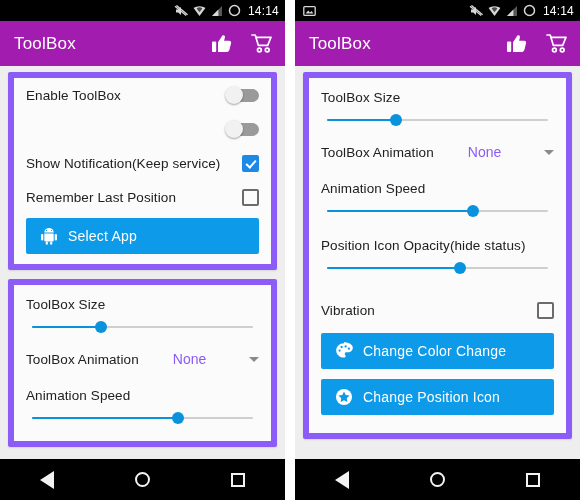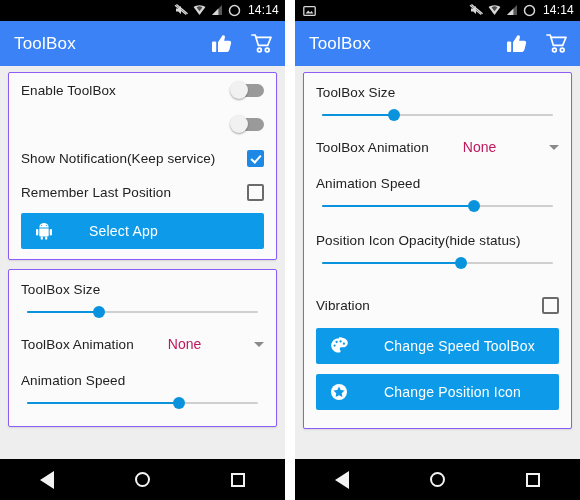--- a/index.html
+++ b/index.html
@@ -27,34 +27,34 @@
   
   .statusbar {
     height: 21px;
     background: #000000;
     display: flex;
     align-items: center;
     padding: 0 6px 0 8px;
     flex: 0 0 auto;
   }
   .sb-left { display: flex; align-items: center; gap: 5px; }
-  .sb-right { margin-left: auto; display: flex; gap: 5px; }
+  .sb-right { margin-left: auto; display: flex; align-items: center; gap: 5px; }
   .sb-time {
     color: #ffffff;
     font-size: 12px;
     letter-spacing: .2px;
     line-height: 1;
     padding-left: 2px;
   }
   .sb-ic { display: block; }
 
   
   .appbar {
     height: 45px;
-    background: #3b82f6;
+    background: #a21caf;
     display: flex;
     align-items: center;
     padding: 0 12px 0 14px;
     flex: 0 0 auto;
   }
   .appbar-title {
     color: #ffffff;
     font-size: 17px;
     font-weight: 400;
     letter-spacing: .2px;
@@ -63,21 +63,21 @@
 
   
   .content {
     flex: 1 1 auto;
     background: #eeeeee;
     padding: 6px 8px 0 8px;
     overflow: hidden;
   }
   .card {
     background: #fbfbfb;
-    border: 1px solid #8b5cf6;
+    border: 6px solid #8b5cf6;
     border-radius: 2px;
     box-shadow: 0 1px 2px rgba(0,0,0,.10);
     margin-bottom: 9px;
     padding: 0 12px;
   }
   .card.tight { padding-bottom: 8px; }
 
   .row {
     display: flex;
     align-items: center;
@@ -150,21 +150,21 @@
   .slider .knob {
     position: absolute; top: 5px;
     width: 12px; height: 12px; margin-left: -6px;
     border-radius: 50%;
     background: #0a93dd;
   }
 
   
   .spinner-val {
     font-size: 14px;
-    color: #be185d;
+    color: #8b5cf6;
     margin-left: 34px;
   }
   .caret {
     width: 0; height: 0;
     border-left: 5px solid transparent;
     border-right: 5px solid transparent;
     border-top: 5px solid #8a8a8a;
   }
 
   
@@ -175,21 +175,20 @@
     height: 36px;
     background: #0d9ae8;
     border-radius: 2px;
     padding: 0 14px;
     margin: 4px 0 10px 0;
   }
   .bigbtn .lbl {
     color: #ffffff;
     font-size: 14px;
     letter-spacing: .2px;
-    margin-left: 26px;
   }
   .bigbtn.first { margin-top: 6px; }
 
   
   .navbar {
     height: 41px;
     background: #000000;
     display: flex;
     align-items: center;
     justify-content: space-around;
@@ -426,21 +425,21 @@
         </div>
 
         <div class="bigbtn first">
           <svg width="18" height="18" viewBox="0 0 18 18">
             <path d="M9 1.2c-4.3 0-7.8 3.2-7.8 7.2 0 4 3.5 7.2 7.8 7.2.9 0 1.6-.7 1.6-1.6 0-.4-.17-.8-.45-1.08-.26-.3-.43-.67-.43-1.07 0-.9.72-1.6 1.6-1.6h1.9c2.5 0 4.6-2 4.6-4.5 0-3.2-3.9-5.55-8.8-5.55z" fill="#ffffff"></path>
             <circle cx="4.6" cy="8.6" r="1.15" fill="#0d9ae8"></circle>
             <circle cx="6.6" cy="5" r="1.15" fill="#0d9ae8"></circle>
             <circle cx="10.6" cy="4.4" r="1.15" fill="#0d9ae8"></circle>
             <circle cx="13.9" cy="6.7" r="1.15" fill="#0d9ae8"></circle>
           </svg>
-          <span class="lbl">Change Speed ToolBox</span>
+          <span class="lbl">Change Color Change</span>
         </div>
 
         <div class="bigbtn">
           <svg width="18" height="18" viewBox="0 0 18 18">
             <circle cx="9" cy="9" r="8" fill="#ffffff"></circle>
             <path d="M9 3.6l1.7 3.45 3.8.55-2.75 2.7.65 3.8L9 12.3l-3.4 1.8.65-3.8L3.5 7.6l3.8-.55z" fill="#0d9ae8"></path>
           </svg>
           <span class="lbl">Change Position Icon</span>
         </div>
 

